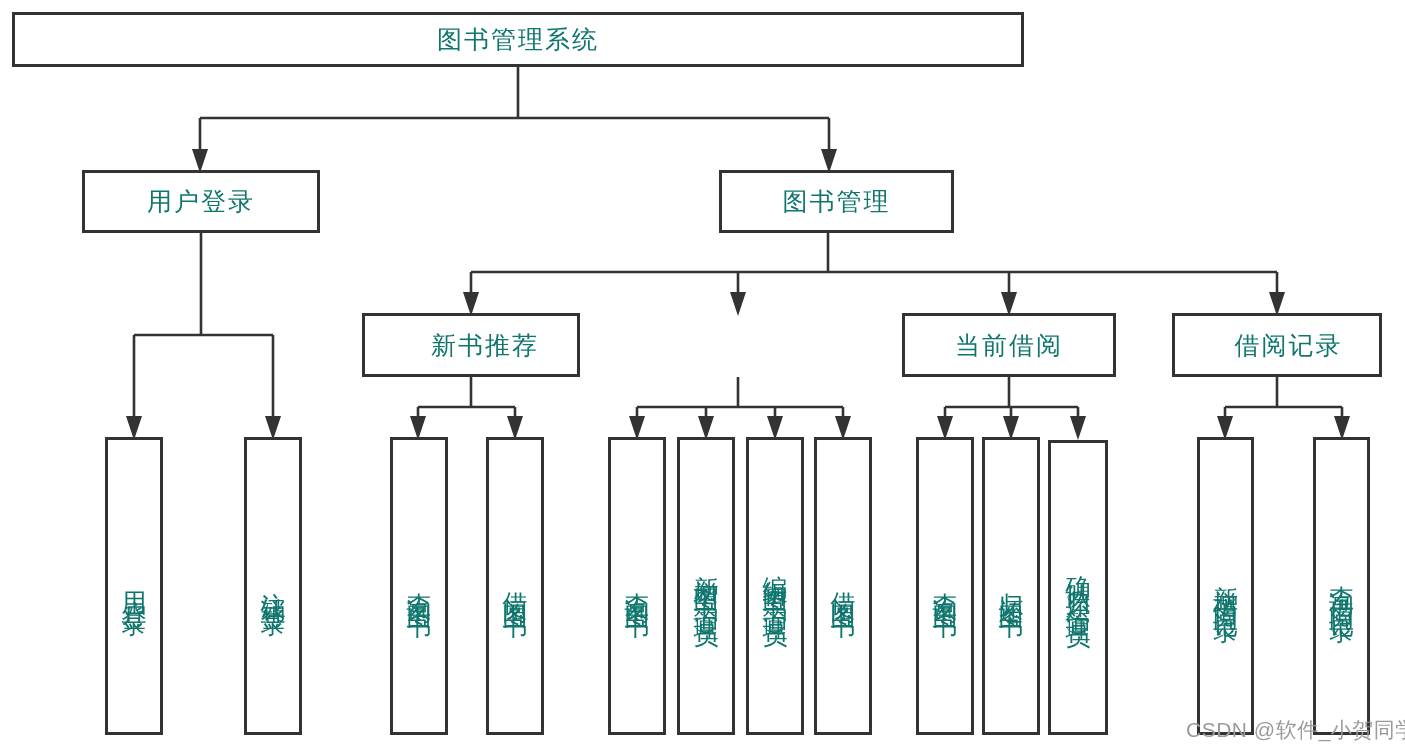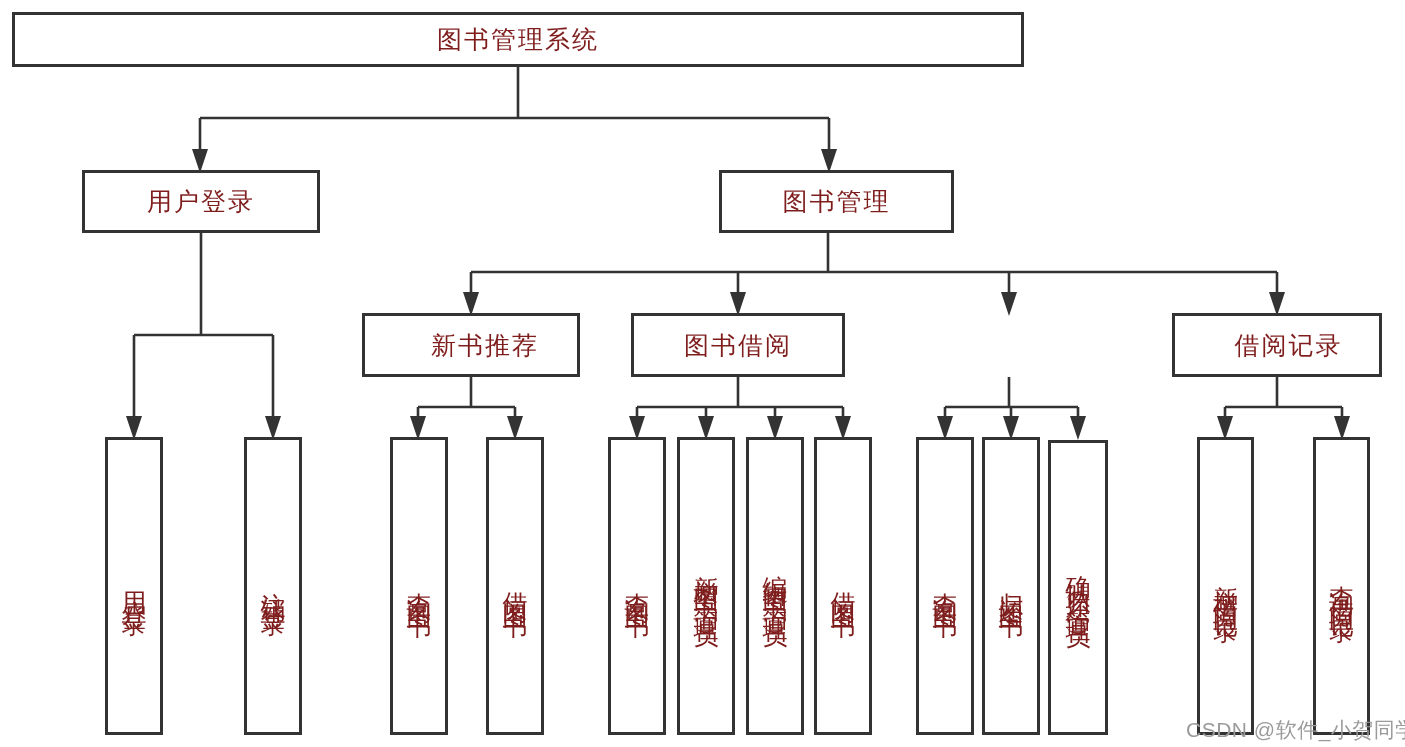--- a/index.html
+++ b/index.html
@@ -35,21 +35,21 @@
     position: absolute;
     box-sizing: border-box;
     border: 3px solid #333333;
     background: #ffffff;
     display: flex;
     align-items: center;
     justify-content: center;
     z-index: 2;
   }
   .node .lbl {
-    color: #7f1d1d;
+    color: #0f766e;
     font-size: 25px;
     letter-spacing: 2px;
     white-space: nowrap;
   }
   .node.vert .lbl {
     writing-mode: vertical-rl;
     text-orientation: mixed;
     letter-spacing: 7px;
     white-space: normal;
     line-height: 1;
@@ -120,22 +120,22 @@
   <div class="node" style="left:82px; top:170px; width:238px; height:63px;">
     <span class="lbl">用户登录</span>
   </div>
   <div class="node" style="left:711px; top:170px; width:235px; height:63px;margin-left:8px;">
     <span class="lbl">图书管理</span>
   </div>
 
   <div class="node" style="left:362px; top:313px; width:218px; height:64px;padding-left:28px;">
     <span class="lbl">新书推荐</span>
   </div>
-  <div class="node" style="left:631px; top:313px; width:214px; height:64px;">
-    <span class="lbl">图书借阅</span>
+  <div class="node" style="left:902px; top:313px; width:214px; height:64px;">
+    <span class="lbl">当前借阅</span>
   </div>
   <div class="node" style="left:1172px; top:313px; width:210px; height:64px;padding-left:23px;">
     <span class="lbl">借阅记录</span>
   </div>
 
   <div class="node vert" style="left:105px; top:437px; width:58px; height:298px;">
     <span class="lbl">用户登录</span>
   </div>
   <div class="node vert" style="left:244px; top:437px; width:58px; height:298px;">
     <span class="lbl">注销登录</span>

